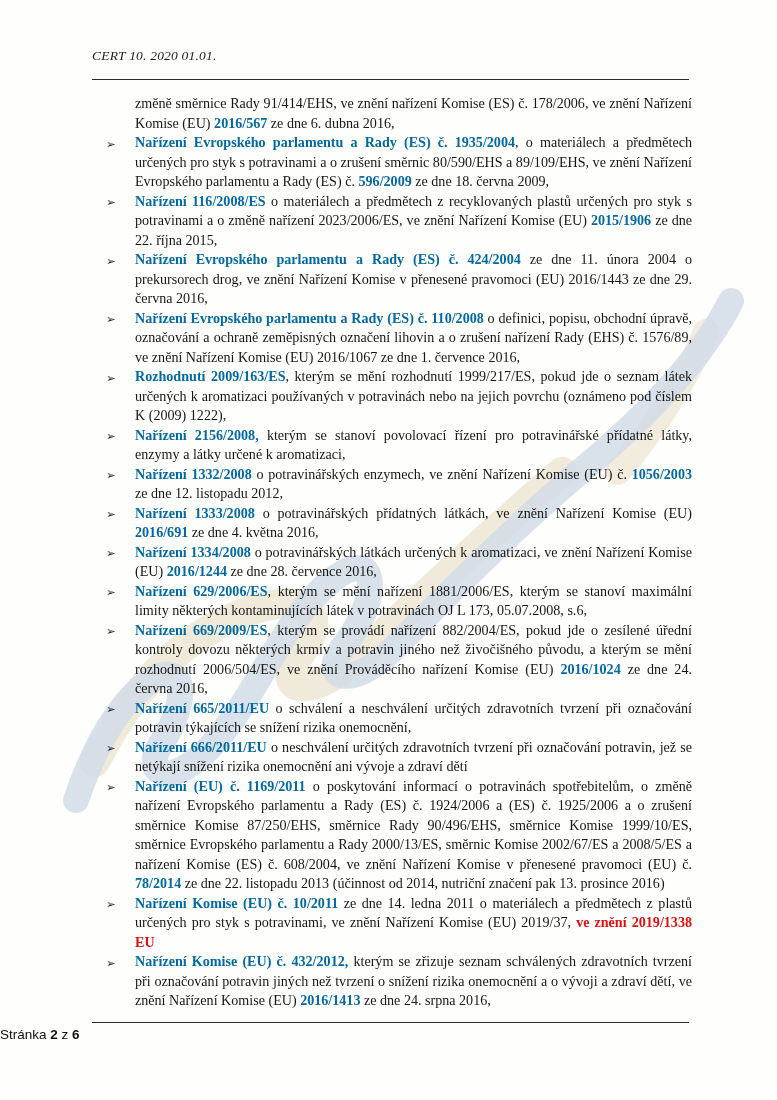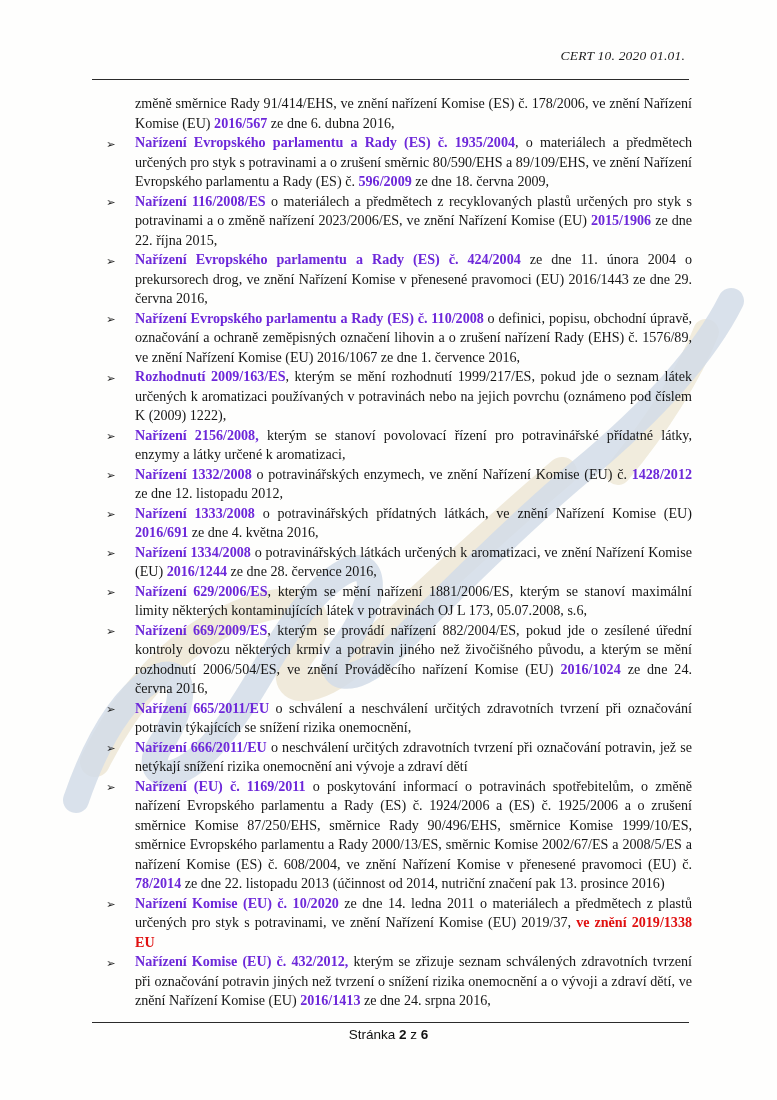--- a/index.html
+++ b/index.html
@@ -9,21 +9,21 @@
     background:#fefefdl;
     background:#fefefd;
     overflow:hidden;
     font-family:"Liberation Serif","DejaVu Serif",serif;
     color:#161616;
   }
   
   .header {
     position:relative; z-index:2;
     padding:46px 92px 0 92px;
-    text-align:right;
+    text-align:left;
   }
   .header-title {
     font-style:italic;
     font-size:13.5px;
     letter-spacing:0.2px;
     color:#1b1b1b;
   }
   .rule {
     border:none;
     border-top:1.4px solid #2b2b2b;
@@ -45,36 +45,35 @@
     position:relative; z-index:2;
     margin:14px 85px 0 92px;
     width:600px;
     height:914px;
     overflow:hidden;
     font-size:14.1px;
     line-height:19.5px;
     text-align:justify;
   }
   .item { position:relative; padding-left:43px; margin:0; }
-  .item b { color:#6d28d9; }
+  .item b { color:#0369a1; }
   .bullet {
     position:absolute; left:14px; top:1.5px;
     font-family:"DejaVu Sans",sans-serif;
     font-size:11.5px;
     color:#222;
   }
   
   .bottom-rule {
     position:absolute; z-index:2;
     left:92px; right:88px; top:1022px;
   }
   .footer {
     position:absolute; z-index:2;
     left:0; top:1027px; width:777px;
-    text-align:center;
     font-family:"Liberation Sans","DejaVu Sans",sans-serif;
     font-size:13.5px;
     color:#111;
   }
 </style>
 </head>
 <body>
 
 <div class="page">
 
@@ -92,29 +91,29 @@
   <hr class="rule top-rule">
 
   <div class="doc-body">
       <div class="item"><span>změně směrnice Rady 91/414/EHS, ve znění nařízení Komise (ES) č. 178/2006, ve znění Nařízení Komise (EU) </span><b>2016/567</b><span> ze dne 6. dubna 2016,</span></div>
       <div class="item"><span class="bullet">➢</span><b>Nařízení Evropského parlamentu a Rady (ES) č. 1935/2004</b><span>, o materiálech a předmětech určených pro styk s potravinami a o zrušení směrnic 80/590/EHS a 89/109/EHS, ve znění Nařízení Evropského parlamentu a Rady (ES) č. </span><b>596/2009</b><span> ze dne 18. června 2009,</span></div>
       <div class="item"><span class="bullet">➢</span><b>Nařízení 116/2008/ES</b><span> o materiálech a předmětech z recyklovaných plastů určených pro styk s potravinami a o změně nařízení 2023/2006/ES, ve znění Nařízení Komise (EU) </span><b>2015/1906</b><span> ze dne 22. října 2015,</span></div>
       <div class="item"><span class="bullet">➢</span><b>Nařízení Evropského parlamentu a Rady (ES) č. 424/2004</b><span> ze dne 11. února 2004 o prekursorech drog, ve znění Nařízení Komise v přenesené pravomoci (EU) 2016/1443 ze dne 29. června 2016,</span></div>
       <div class="item"><span class="bullet">➢</span><b>Nařízení Evropského parlamentu a Rady (ES) č. 110/2008</b><span> o definici, popisu, obchodní úpravě, označování a ochraně zeměpisných označení lihovin a o zrušení nařízení Rady (EHS) č. 1576/89, ve znění Nařízení Komise (EU) 2016/1067 ze dne 1. července 2016,</span></div>
       <div class="item"><span class="bullet">➢</span><b>Rozhodnutí 2009/163/ES</b><span>, kterým se mění rozhodnutí 1999/217/ES, pokud jde o seznam látek určených k aromatizaci používaných v potravinách nebo na jejich povrchu (oznámeno pod číslem K (2009) 1222),</span></div>
       <div class="item"><span class="bullet">➢</span><b>Nařízení 2156/2008,</b><span> kterým se stanoví povolovací řízení pro potravinářské přídatné látky, enzymy a látky určené k aromatizaci,</span></div>
-      <div class="item"><span class="bullet">➢</span><b>Nařízení 1332/2008</b><span> o potravinářských enzymech, ve znění Nařízení Komise (EU) č. </span><b>1428/2012</b><span> ze dne 12. listopadu 2012,</span></div>
+      <div class="item"><span class="bullet">➢</span><b>Nařízení 1332/2008</b><span> o potravinářských enzymech, ve znění Nařízení Komise (EU) č. </span><b>1056/2003</b><span> ze dne 12. listopadu 2012,</span></div>
       <div class="item"><span class="bullet">➢</span><b>Nařízení 1333/2008</b><span> o potravinářských přídatných látkách, ve znění Nařízení Komise (EU) </span><b>2016/691</b><span> ze dne 4. května 2016,</span></div>
       <div class="item"><span class="bullet">➢</span><b>Nařízení 1334/2008</b><span> o potravinářských látkách určených k aromatizaci, ve znění Nařízení Komise (EU) </span><b>2016/1244</b><span> ze dne 28. července 2016,</span></div>
       <div class="item"><span class="bullet">➢</span><b>Nařízení 629/2006/ES</b><span>, kterým se mění nařízení 1881/2006/ES, kterým se stanoví maximální limity některých kontaminujících látek v potravinách OJ L 173, 05.07.2008, s.6,</span></div>
       <div class="item"><span class="bullet">➢</span><b>Nařízení 669/2009/ES</b><span>, kterým se provádí nařízení 882/2004/ES, pokud jde o zesílené úřední kontroly dovozu některých krmiv a potravin jiného než živočišného původu, a kterým se mění rozhodnutí 2006/504/ES, ve znění Prováděcího nařízení Komise (EU) </span><b>2016/1024</b><span> ze dne 24. června 2016,</span></div>
       <div class="item"><span class="bullet">➢</span><b>Nařízení 665/2011/EU</b><span> o schválení a neschválení určitých zdravotních tvrzení při označování potravin týkajících se snížení rizika onemocnění,</span></div>
       <div class="item"><span class="bullet">➢</span><b>Nařízení 666/2011/EU</b><span> o neschválení určitých zdravotních tvrzení při označování potravin, jež se netýkají snížení rizika onemocnění ani vývoje a zdraví dětí</span></div>
       <div class="item"><span class="bullet">➢</span><b>Nařízení (EU) č. 1169/2011</b><span>  o poskytování informací o potravinách spotřebitelům, o změně nařízení Evropského parlamentu a Rady (ES) č. 1924/2006 a (ES) č. 1925/2006 a o zrušení směrnice Komise 87/250/EHS, směrnice Rady 90/496/EHS, směrnice Komise 1999/10/ES, směrnice Evropského parlamentu a Rady 2000/13/ES, směrnic Komise 2002/67/ES a 2008/5/ES a nařízení Komise (ES) č. 608/2004, ve znění Nařízení Komise v přenesené pravomoci (EU) č. </span><b>78/2014</b><span> ze dne 22. listopadu 2013 (účinnost od 2014, nutriční značení pak 13. prosince 2016)</span></div>
-      <div class="item"><span class="bullet">➢</span><b>Nařízení Komise (EU) č. 10/2020</b><span> ze dne 14. ledna 2011 o materiálech a předmětech z plastů určených pro styk s potravinami, ve znění Nařízení Komise (EU) 2019/37, </span><b style="color: rgb(224, 16, 16);">ve znění 2019/1338 EU</b></div>
+      <div class="item"><span class="bullet">➢</span><b>Nařízení Komise (EU) č. 10/2011</b><span> ze dne 14. ledna 2011 o materiálech a předmětech z plastů určených pro styk s potravinami, ve znění Nařízení Komise (EU) 2019/37, </span><b style="color: rgb(224, 16, 16);">ve znění 2019/1338 EU</b></div>
       <div class="item"><span class="bullet">➢</span><b>Nařízení Komise (EU) č. 432/2012,</b><span> kterým se zřizuje seznam schválených zdravotních tvrzení při označování potravin jiných než tvrzení o snížení rizika onemocnění a o vývoji a zdraví dětí, ve znění Nařízení Komise (EU) </span><b>2016/1413</b><span> ze dne 24. srpna 2016,</span></div>
     </div>
 
   <hr class="rule bottom-rule">
   <div class="footer">
     <span><span>Stránka </span><b>2</b><span> z </span><b>6</b></span>
   </div>
 
 </div>
 

